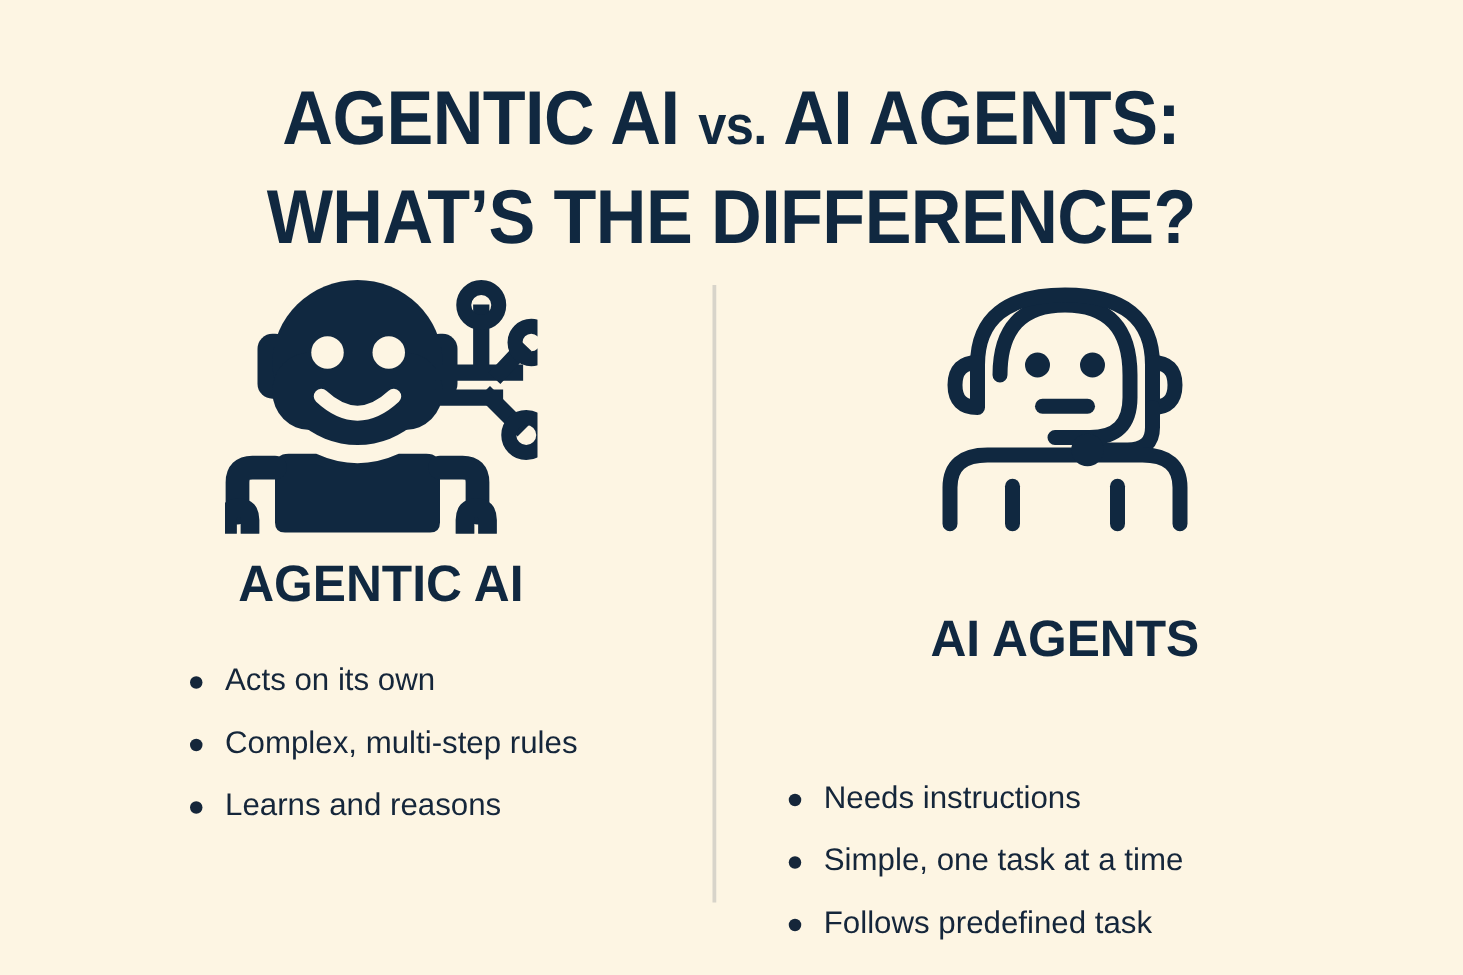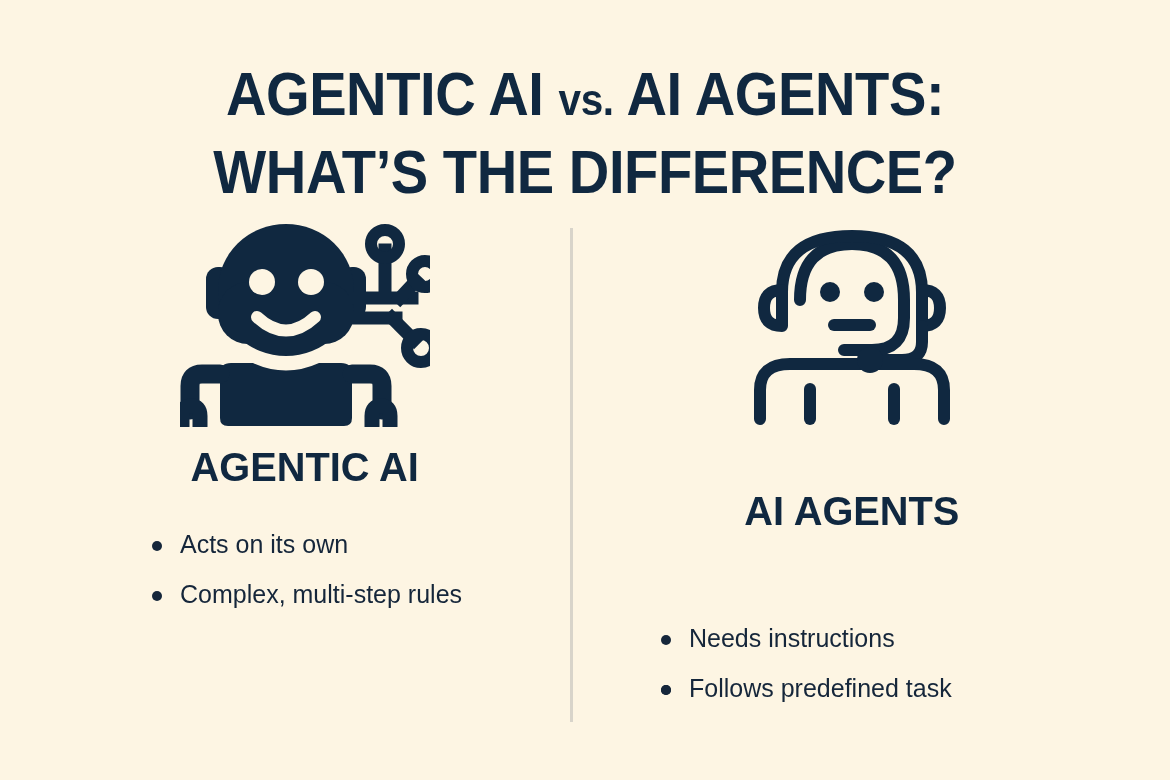--- a/index.html
+++ b/index.html
@@ -91,21 +91,21 @@
   .column.right .col-heading { margin-right: 38px; }
 
   .bullets {
     list-style: none;
     margin: 30px 0 0 0;
     padding: 0;
     width: 100%;
     box-sizing: border-box;
   }
   .column.left .bullets  { padding-left: 150px; padding-right: 30px; }
-  .column.right .bullets { padding-left: 88px;  padding-right: 28px; margin-top: 36px; }
+  .column.right .bullets { padding-left: 58px;  padding-right: 28px; margin-top: 36px; }
 
   .bullet-item {
     position: relative;
     color: #15263A;
     font-family: "Liberation Sans", sans-serif;
     font-weight: 400;
     font-size: 25px;
     line-height: 47px;
     padding-left: 30px;
     margin-bottom: 3px;
@@ -189,20 +189,24 @@
 
       <ul class="bullets">
         <li class="bullet-item">
           <span class="bullet-dot"></span>
           <span>Acts on its own</span>
         </li>
         <li class="bullet-item">
           <span class="bullet-dot"></span>
           <span>Complex, multi-step rules</span>
         </li>
+        <li class="bullet-item">
+          <span class="bullet-dot"></span>
+          <span>Learns and reasons</span>
+        </li>
       </ul>
     </div>
 
     <div class="column right">
 
       <div class="icon-wrap">
         <svg width="200" height="205" viewBox="0 0 200 205">
           <g stroke="#102840" stroke-width="12" fill="none" stroke-linecap="round" stroke-linejoin="round">
 
             <path d="M48 78 Q48 22 100 22 Q152 22 152 78 L152 96
@@ -233,20 +237,21 @@
 
       <div class="col-heading">AI AGENTS</div>
 
       <ul class="bullets">
         <li class="bullet-item">
           <span class="bullet-dot"></span>
           <span>Needs instructions</span>
         </li>
         <li class="bullet-item">
           <span class="bullet-dot"></span>
+          <span>Simple, one task at a time</span>
         </li>
         <li class="bullet-item">
           <span class="bullet-dot"></span>
           <span>Follows predefined task</span>
         </li>
       </ul>
     </div>
 
   </div>
 </div>

